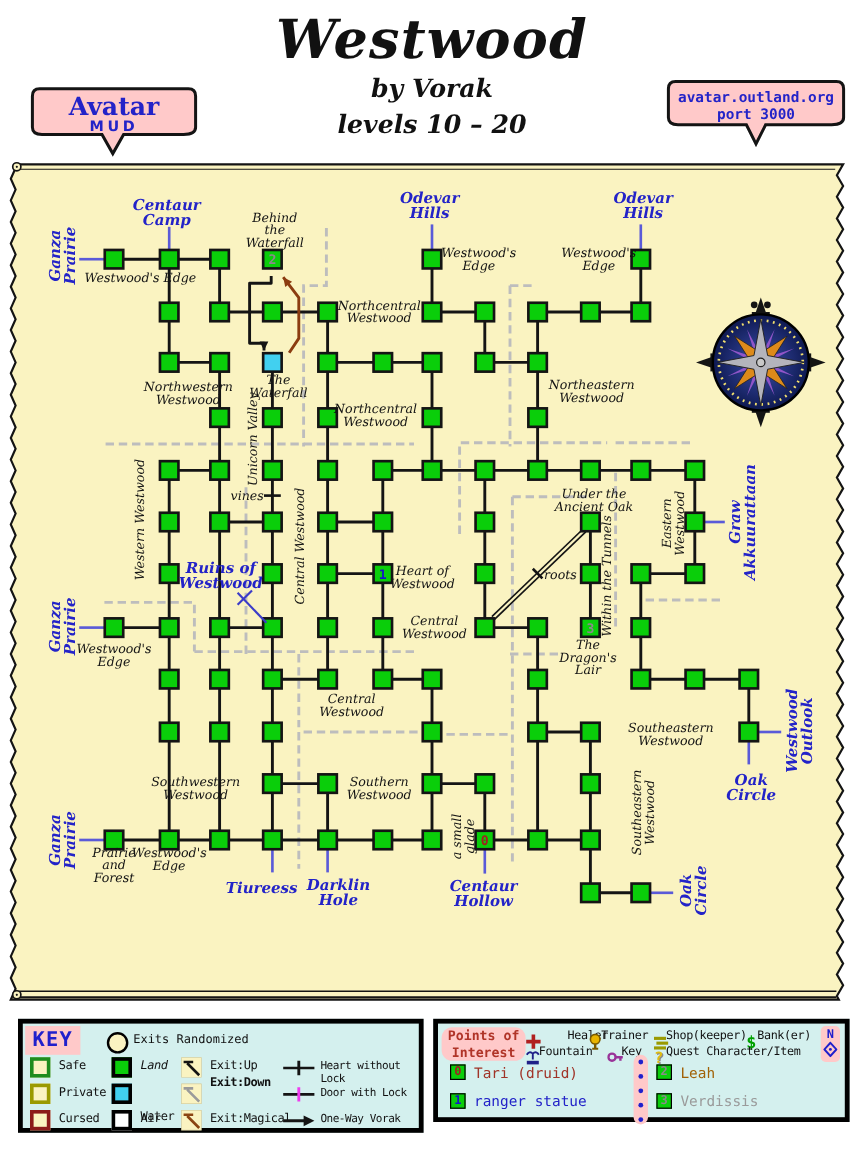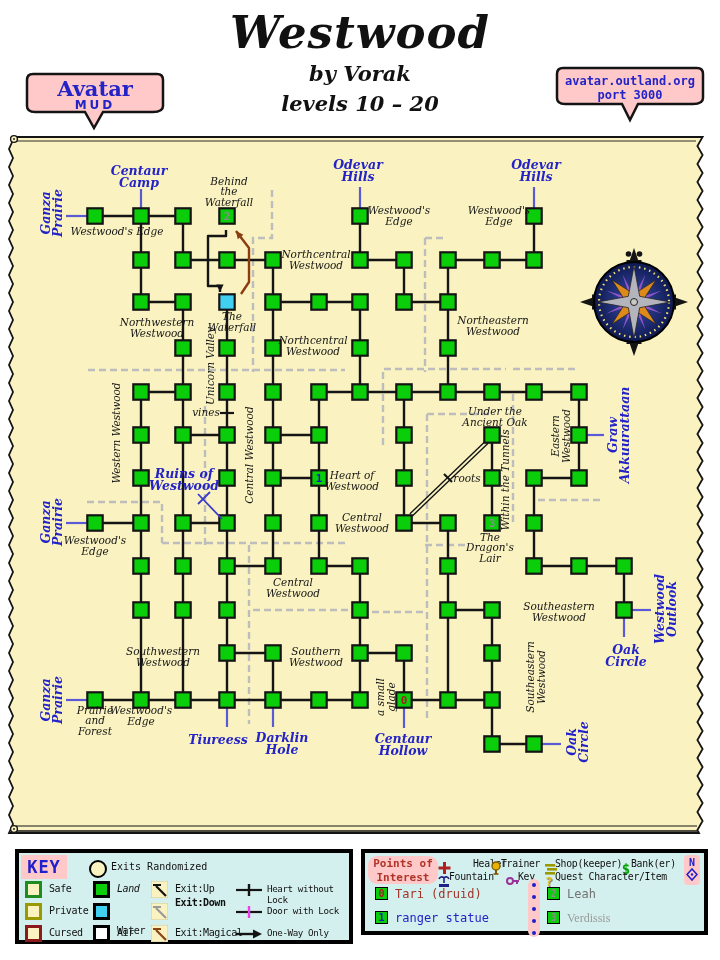--- a/index.html
+++ b/index.html
@@ -417,21 +417,21 @@
           <line x1="14" y1="1" x2="14" y2="13" stroke="#ee3cee" stroke-width="2.4"></line>
         </svg>
       </div>
       <div class="abs" style="left: 248px; top: 52px; font-size: 9.2px; letter-spacing: -0.4px;">Door with Lock</div>
       <div class="abs" style="left: 216px; top: 74px; width: 28px; height: 14px;">
         <svg width="28" height="14" style="left:0;top:0">
           <line x1="1" y1="7" x2="20" y2="7" stroke="#141414" stroke-width="2.4"></line>
           <polygon points="27,7 18,2.5 18,11.5" fill="#141414"></polygon>
         </svg>
       </div>
-      <div class="abs" style="left: 248px; top: 74px; font-size: 9.2px; letter-spacing: -0.4px;">One-Way Only</div>
+      <div class="abs" style="left: 248px; top: 74px; font-size: 9.2px; letter-spacing: -0.4px;">One-Way Vorak</div>
     </div>
 
   <div class="legend-box" id="poi-box" style="left:361px;top:849px;width:347px;height:86px">
       <div class="abs" style="left: 3px; top: 3px; width: 70px; height: 28px; background: rgb(255, 201, 201); border-radius: 9px; color: rgb(176, 52, 40); font-size: 11px; font-weight: bold; text-align: center; line-height: 14px; padding-top: 1px; box-sizing: border-box;">Points of<br>Interest</div>
       <div class="abs" style="left: 319px; top: 2px; width: 16px; height: 30px; background: rgb(255, 201, 201); border-radius: 4px; color: rgb(32, 32, 204); font-weight: bold; font-size: 10px; text-align: center; line-height: 11px; padding-top: 2px; box-sizing: border-box;">N<br><svg width="12" height="13" style="position:static">
           <polygon points="6,1 11,6.5 6,12 1,6.5" fill="none" stroke="#2020cc" stroke-width="1.6"></polygon>
           <circle cx="6" cy="6.5" r="1.2" fill="#2020cc"></circle>
         </svg></div>
       <div class="abs" style="left: 72px; top: 4px; width: 14px; height: 14px;"><svg width="14" height="14" style="position:static;vertical-align:middle">
           <path d="M6,1 h3 v4.5 h4.5 v3 h-4.5 v4.5 h-3 v-4.5 h-4.5 v-3 h4.5 Z" fill="#b02020"></path>
@@ -474,17 +474,17 @@
         <div style="position: absolute; left: 4px; top: 16px; width: 4px; height: 4px; border-radius: 50%; background: rgb(32, 32, 204);"></div>
         <div style="position: absolute; left: 4px; top: 28px; width: 4px; height: 4px; border-radius: 50%; background: rgb(32, 32, 204);"></div>
         <div style="position: absolute; left: 4px; top: 40px; width: 4px; height: 4px; border-radius: 50%; background: rgb(32, 32, 204);"></div>
         <div style="position: absolute; left: 4px; top: 52px; width: 4px; height: 4px; border-radius: 50%; background: rgb(32, 32, 204);"></div>
       </div>
       <div class="abs" style="left: 10px; top: 34px; width: 11px; height: 11px; background: rgb(10, 206, 10); border: 1.5px solid rgb(0, 0, 0); color: rgb(160, 32, 32); font-size: 10px; font-weight: bold; text-align: center; line-height: 11px;">0</div>
       <div class="abs" style="left: 30px; top: 34px; font-size: 12px; color: rgb(160, 52, 40);">Tari (druid)</div>
       <div class="abs" style="left: 10px; top: 58px; width: 11px; height: 11px; background: rgb(10, 206, 10); border: 1.5px solid rgb(0, 0, 0); color: rgb(22, 22, 200); font-size: 10px; font-weight: bold; text-align: center; line-height: 11px;">1</div>
       <div class="abs" style="left: 30px; top: 58px; font-size: 12px; color: rgb(35, 35, 200);">ranger statue</div>
       <div class="abs" style="left: 182px; top: 34px; width: 11px; height: 11px; background: rgb(10, 206, 10); border: 1.5px solid rgb(0, 0, 0); color: rgb(138, 138, 138); font-size: 10px; font-weight: bold; text-align: center; line-height: 11px;">2</div>
-      <div class="abs" style="left: 202px; top: 34px; font-size: 12px; color: #737373;">Leah</div>
+      <div class="abs" style="left: 202px; top: 34px; font-size: 12px; color: #a16207;">Leah</div>
       <div class="abs" style="left: 182px; top: 58px; width: 11px; height: 11px; background: rgb(10, 206, 10); border: 1.5px solid rgb(0, 0, 0); color: rgb(138, 138, 138); font-size: 10px; font-weight: bold; text-align: center; line-height: 11px;">3</div>
-      <div class="abs" style="left: 202px; top: 58px; font-size: 12px; color: rgb(154, 154, 154); font-family: Liberation Serif, serif;">Verdissis</div>
+      <div class="abs" style="left: 202px; top: 58px; font-size: 12px; color: rgb(154, 154, 154);">Verdissis</div>
     </div>
 </div>
 
 </body></html>

